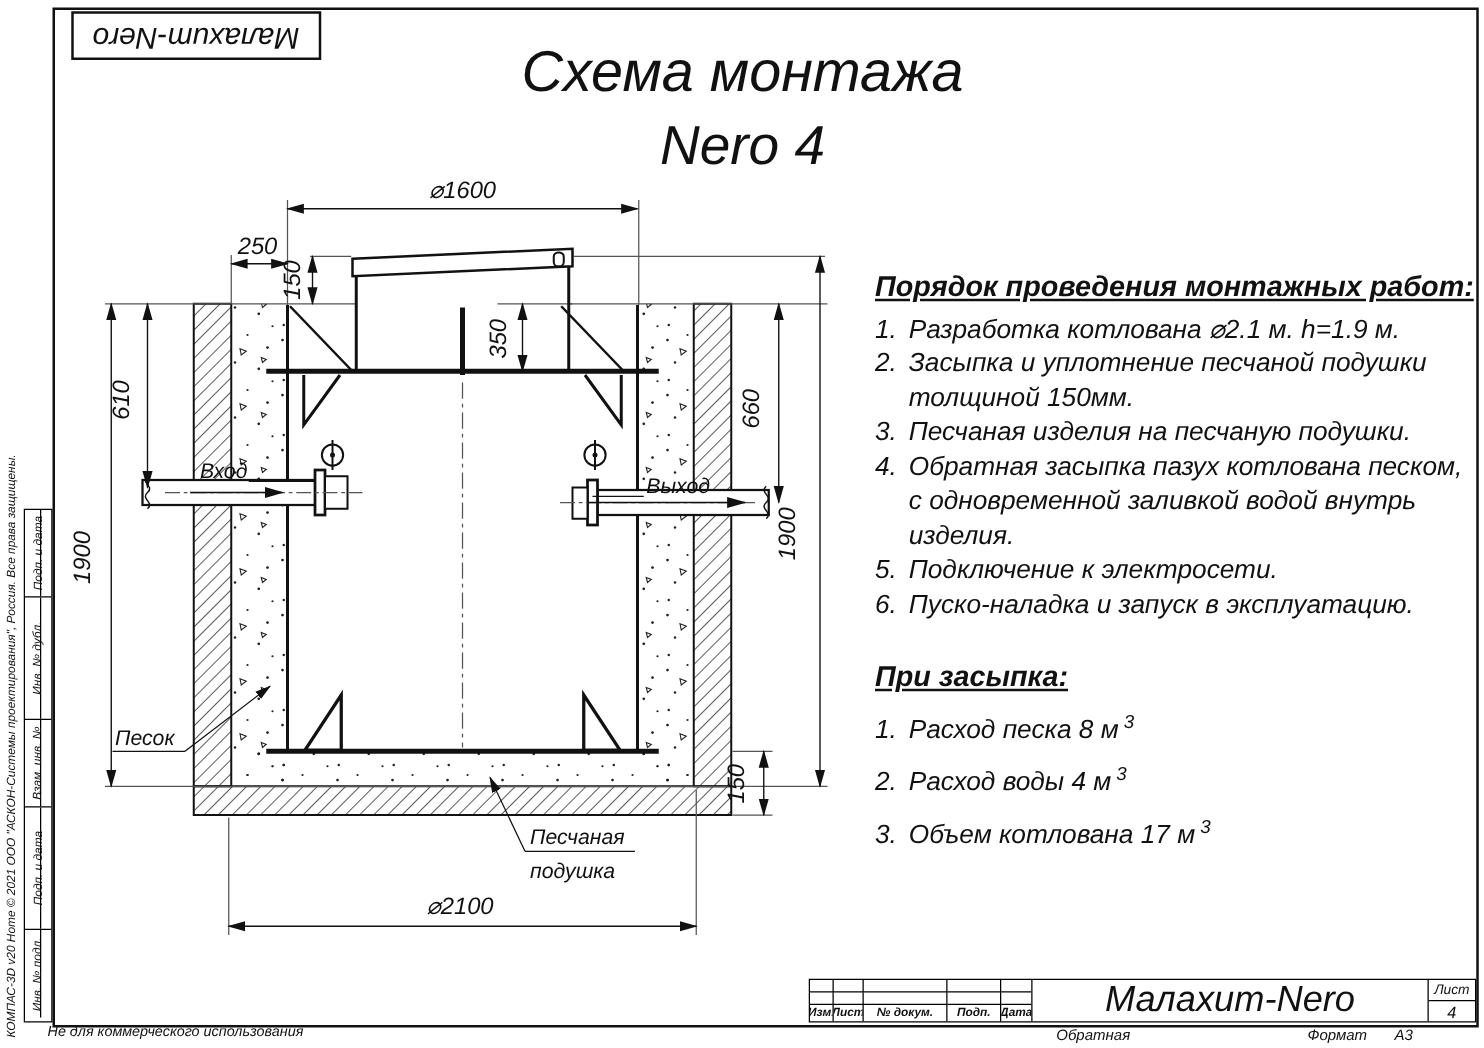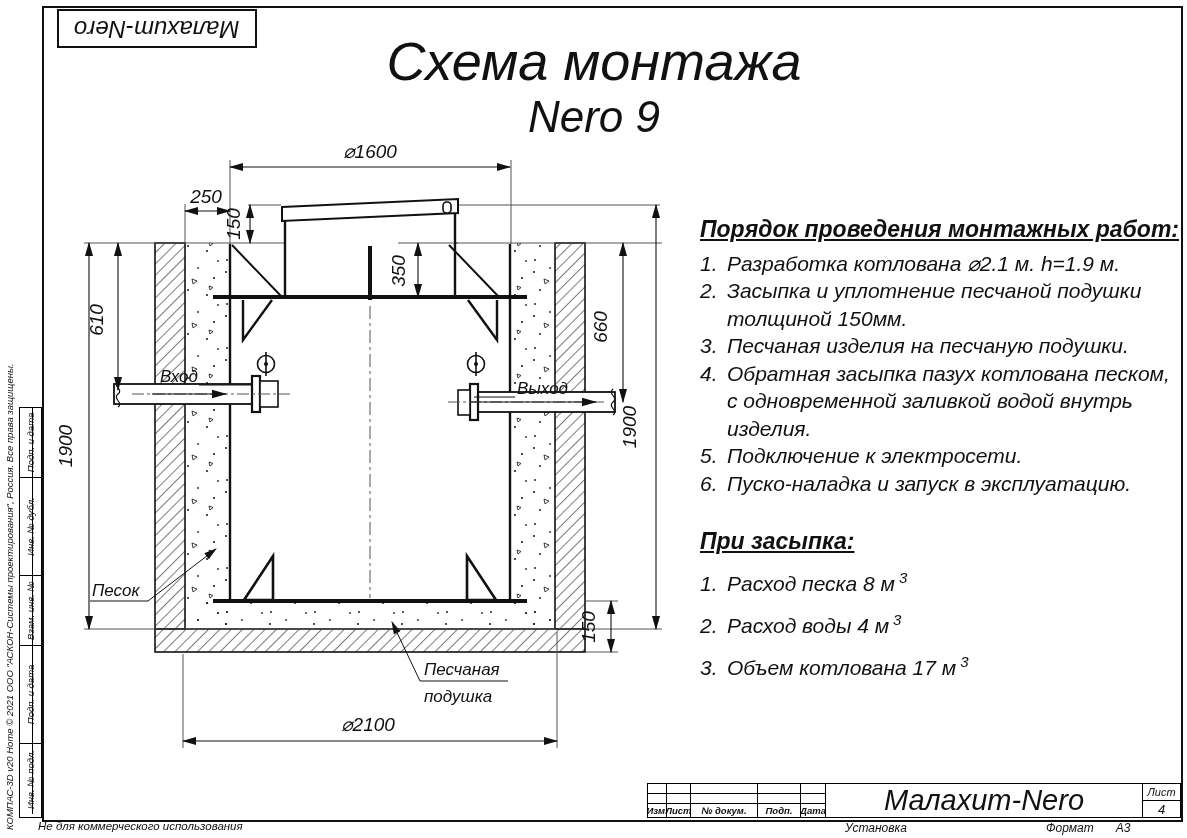--- a/index.html
+++ b/index.html
@@ -6,21 +6,21 @@
   #sheet{position:relative;width:1187px;height:838px;background:#fff;overflow:hidden;
          font-family:"Liberation Sans",sans-serif;color:#111;}
   .abs{position:absolute;}
   
   #frame{left:42px;top:6px;width:1137px;height:812px;border:2px solid #111;}
   
   #logo-box{left:57px;top:9px;width:196px;height:35px;border:2px solid #111;
             display:flex;align-items:center;justify-content:center;}
   #logo-box span{transform:rotate(180deg);font-style:italic;font-size:24px;white-space:nowrap;}
   
-  #title1{left:294px;top:30px;width:600px;text-align:center;font-style:italic;font-size:54px;}
+  #title1{left:294px;top:30px;width:600px;text-align:center;font-style:italic;font-size:46px;}
   #title2{left:294px;top:92px;width:600px;text-align:center;font-style:italic;font-size:44px;}
   
   #instr{left:700px;top:216px;width:488px;font-style:italic;font-size:21px;line-height:27.5px;}
   .head{font-weight:bold;font-size:23px;text-decoration:underline;margin-bottom:6px;}
   .item{display:flex;}
   .item .n{width:27px;flex:0 0 27px;}
   .item .t{white-space:pre-line;}
   #montage{left:700px;top:528px;width:420px;font-style:italic;font-size:21px;}
   #montage .head{margin-bottom:14px;}
   .m-item{display:flex;margin-bottom:15px;align-items:baseline;}
@@ -64,21 +64,21 @@
 
 <div id="sheet">
 
   <div class="abs" id="frame"></div>
 
   <div class="abs" id="logo-box">
     <span>Малахит-Nero</span>
   </div>
 
   <div class="abs" id="title1">Схема монтажа</div>
-  <div class="abs" id="title2">Nero 9</div>
+  <div class="abs" id="title2">Nero 4</div>
 
   <svg class="abs" style="left:0;top:0" width="1187" height="838" viewBox="0 0 1187 838">
     <defs>
       <pattern id="hatch" width="8" height="8" patternUnits="userSpaceOnUse" patternTransform="rotate(-45)">
         <line x1="0" y1="0" x2="8" y2="0" stroke="#222" stroke-width="1.2"></line>
       </pattern>
       <pattern id="speckle" width="44" height="44" patternUnits="userSpaceOnUse">
         <circle cx="6" cy="8" r="1.1" fill="#222"></circle>
         <circle cx="22" cy="4" r="0.9" fill="#222"></circle>
         <circle cx="38" cy="14" r="1.1" fill="#222"></circle>
@@ -313,18 +313,18 @@
       <div>Подп.</div>
       <div>Дата</div>
     </div>
     <div id="tb-name">Малахит-Nero</div>
     <div id="tb-sheet">
       <div class="hd">Лист</div>
       <div class="vl">4</div>
     </div>
   </div>
 
-  <div class="abs" id="copied">Установка</div>
+  <div class="abs" id="copied">Обратная</div>
   <div class="abs" id="format">
     <span style="margin-left:0">Формат</span><span>А3</span>
   </div>
 
 </div>
 
 </body></html>

